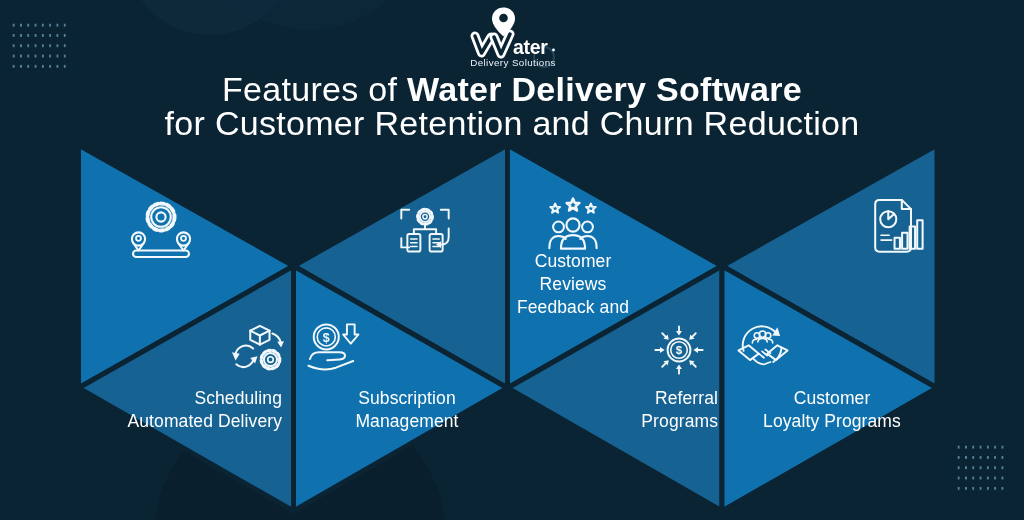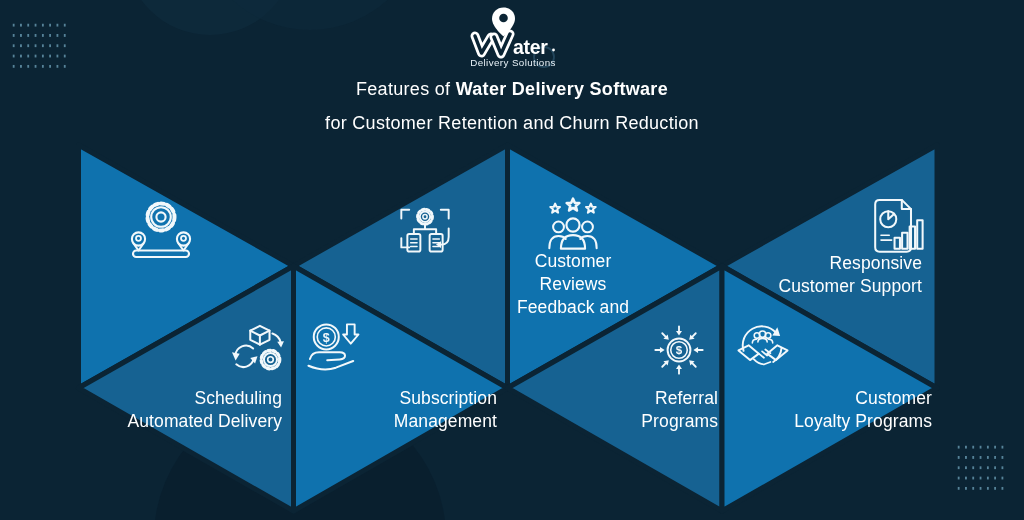--- a/index.html
+++ b/index.html
@@ -2,27 +2,27 @@
 <html><head>
 <meta charset="utf-8">
 <style>
   html,body{margin:0;padding:0;background:#0b2434;}
   .stage{position:relative;width:1024px;height:520px;overflow:hidden;
          background:#0b2434;font-family:Liberation Sans, sans-serif;}
   svg{display:block;}
   .mosaic{position:absolute;left:0;top:0;}
   .logo{position:absolute;left:447px;top:4px;width:130px;height:64px;}
   .title{position:absolute;left:0;top:72px;width:100%;margin:0;text-align:center;
-         color:#ffffff;font-size:18px;line-height:34px;font-weight:400;letter-spacing:.3px;}
+         color:#ffffff;font-size:34px;line-height:34px;font-weight:400;letter-spacing:.3px;}
   .title b{font-weight:700;}
   .ficon{position:absolute;}
   .ficon *{vector-effect:none;}
   .flabel{position:absolute;color:#ffffff;font-size:17.5px;line-height:23px;letter-spacing:.1px;}
   .flabel span{display:block;}
-  .al-c{text-align:center;} .al-r{text-align:right;} .al-l{text-align:right;}
+  .al-c{text-align:center;} .al-r{text-align:right;} .al-l{text-align:center;}
   .dots{position:absolute;
         background-image:radial-gradient(circle,#568399 1.15px,rgba(0,0,0,0) 1.3px);
         background-size:7.3px 10.3px;background-position:0 0;}
   .dots-tl{left:10px;top:20px;width:57px;height:48px;}
   .dots-br{left:955px;top:442px;width:50px;height:48px;}
   .iconstroke{stroke:#f2f8fb;stroke-width:2.1;fill:none;stroke-linecap:round;stroke-linejoin:round;}
 </style>
 </head>
 <body>
 
@@ -128,24 +128,20 @@
       <path d="M36,3 V12.5 H45.5"></path>
       <circle cx="22" cy="23" r="8.3"></circle>
       <path d="M22,23 V14.7 M22,23 L28,17.5"></path>
       <path d="M14.5,39.5 h8.5 M14.5,44.5 h11" stroke-width="1.7"></path>
       <rect x="28.5" y="42" width="5.6" height="11.5"></rect>
       <rect x="36.3" y="37" width="5.6" height="16.5"></rect>
       <rect x="44.1" y="30.5" width="5.6" height="23"></rect>
       <rect x="51.9" y="24" width="5.6" height="29.5"></rect>
     </g>
   </svg>
-  <div class="flabel al-r" style="left:716px;top:252px;width:206px">
-    <span>Responsive</span>
-      <span>Customer Support</span>
-  </div>
 
   <svg class="ficon" style="left:226px;top:322px" width="62" height="52" viewBox="0 0 62 54">
     <g class="iconstroke" stroke-width="2">
       <path d="M24,9 L34,4 L44,9 L44,18.5 L34,23.5 L24,18.5 Z"></path>
       <path d="M24,9 L34,14 L44,9 M34,14 V23.5"></path>
       <path d="M27,27.5 A11,11 0 0 0 8.5,35"></path>
       <polygon points="5,31.5 8.8,40 13,33" fill="#f2f8fb" stroke="none"></polygon>
       <path d="M9.5,44 A11,11 0 0 0 27.5,38.5"></path>
       <polygon points="24,37.5 31.5,35.5 29,43" fill="#f2f8fb" stroke="none"></polygon>
       <path d="M47,12 A13,13 0 0 1 55.5,21"></path>

